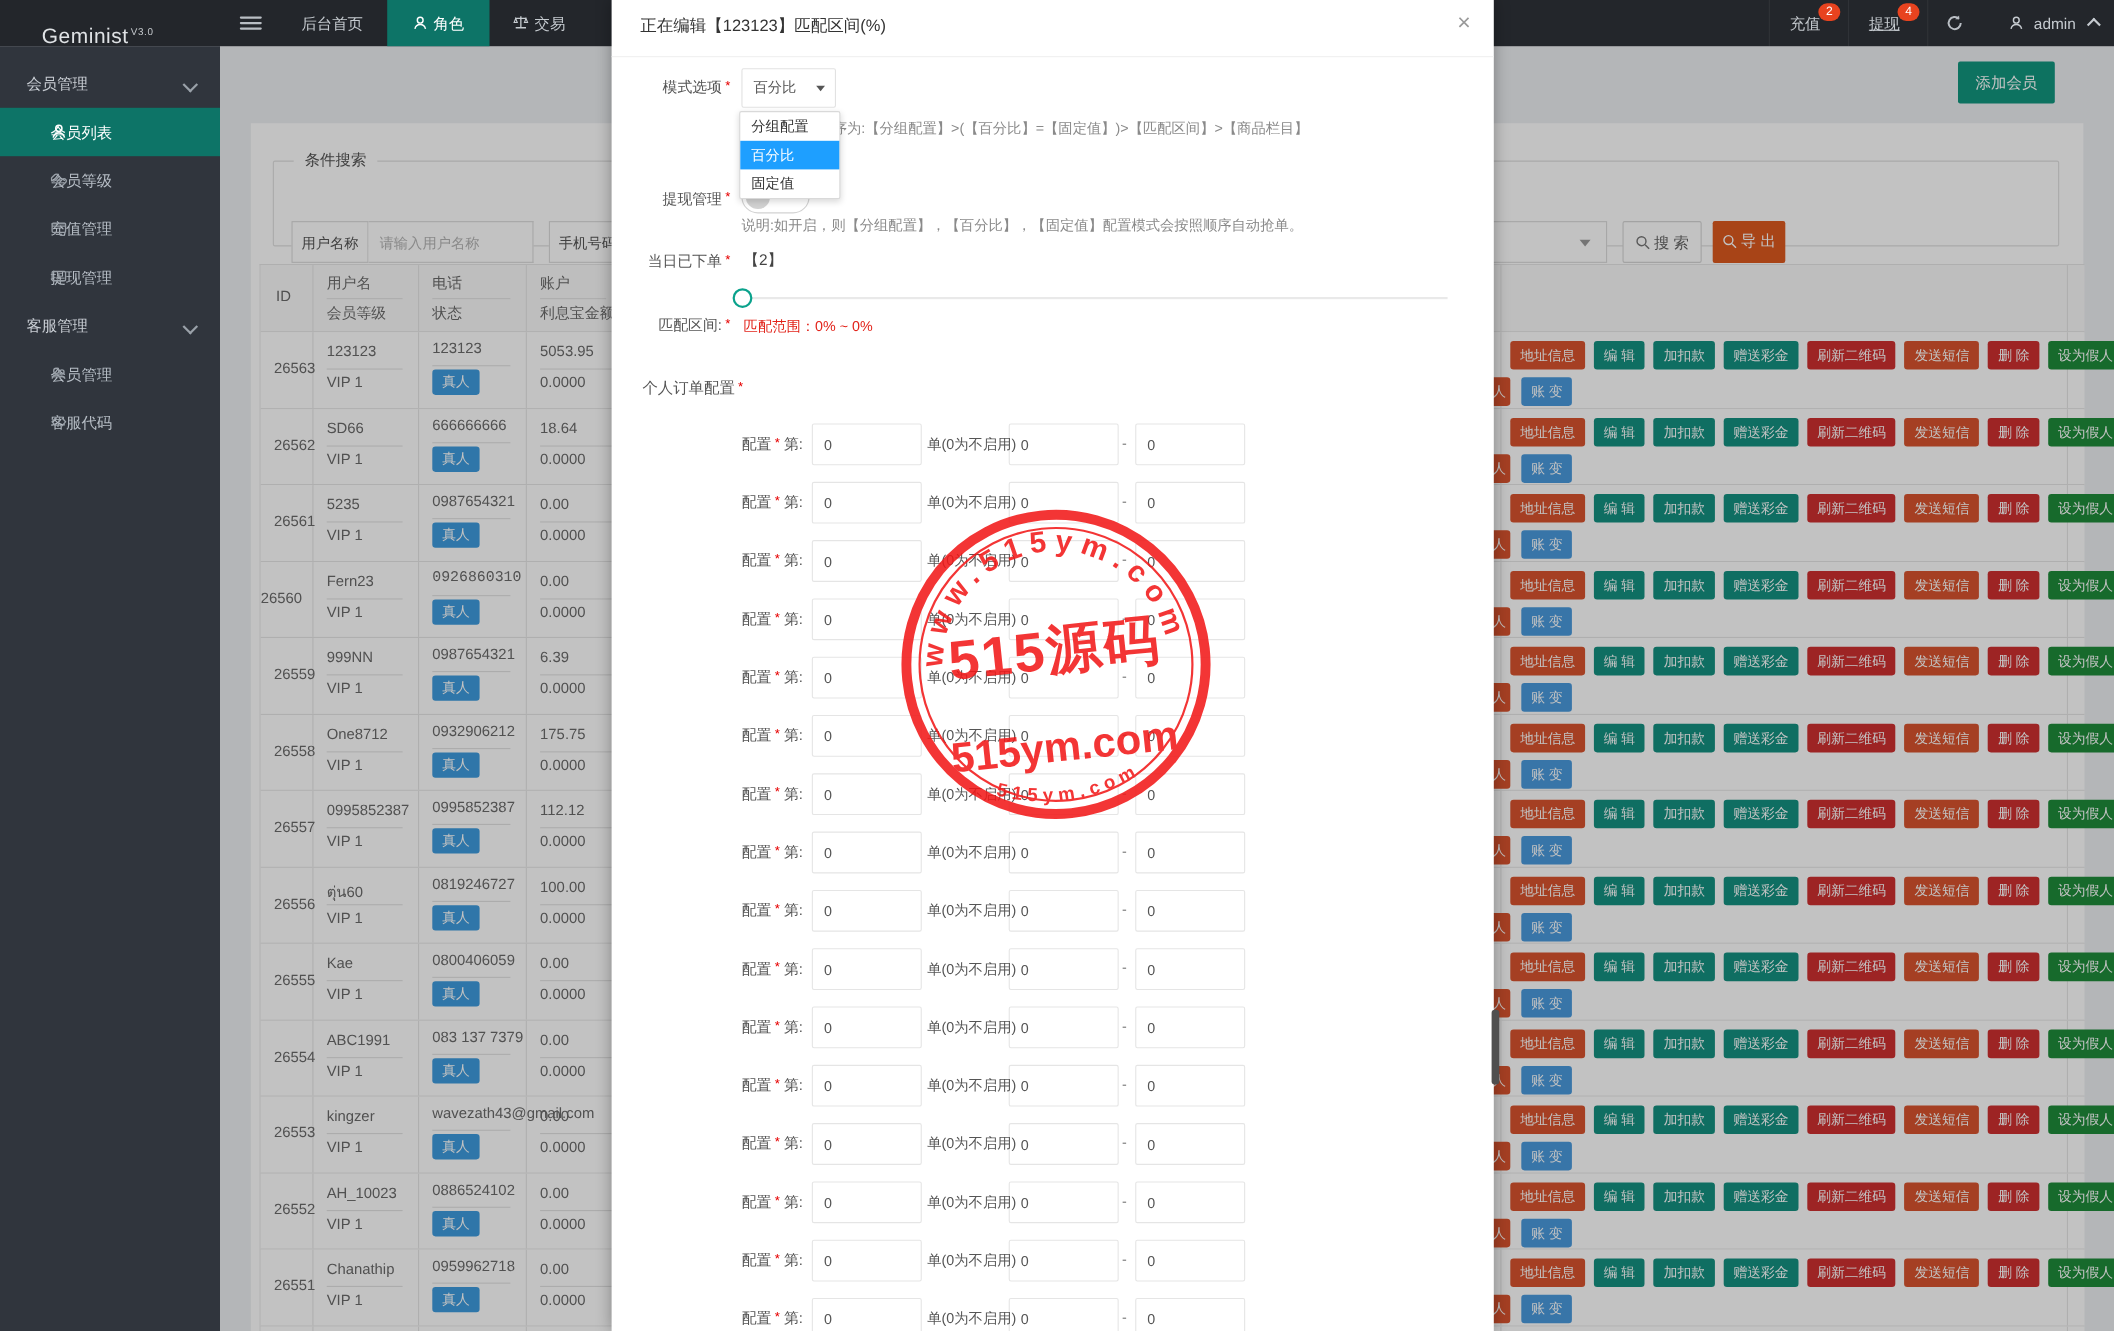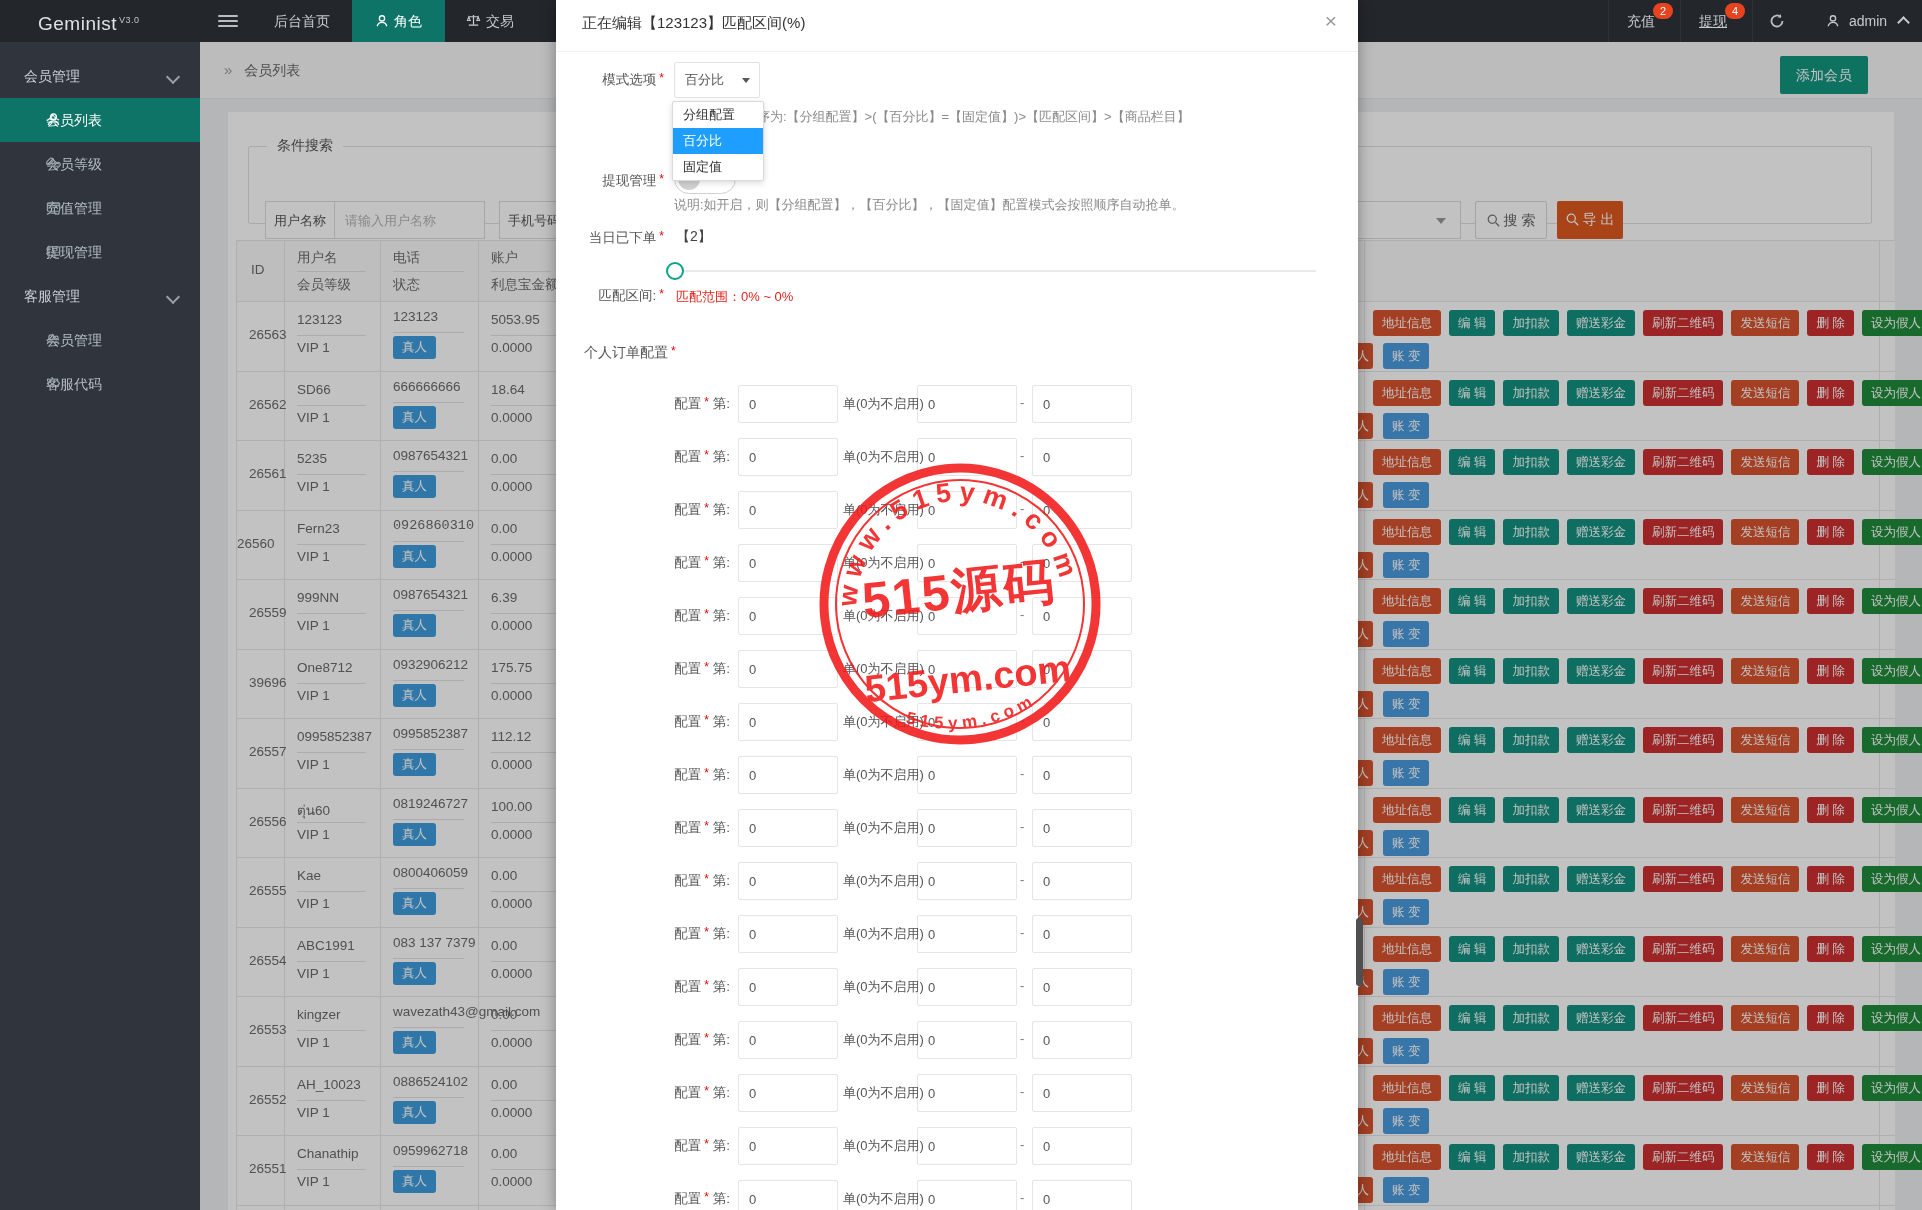--- a/index.html
+++ b/index.html
@@ -1,20 +1,20 @@
 <!DOCTYPE html>
 <html><head>
 <meta charset="utf-8">
 <style>
   html,body{margin:0;padding:0;background:#888;}
   body{font-family:"Liberation Sans","DejaVu Sans",sans-serif;overflow:hidden;}
   #app{position:relative;width:1922px;height:1210px;overflow:hidden;background:#edeff2;}
   
   #topbar{position:absolute;left:0;top:0;width:1922px;height:42px;background:#23262b;z-index:60;}
-  #logo{position:absolute;left:38px;top:0;height:26px;line-height:40px;color:#dfe2e5;font-size:19px;letter-spacing:.5px;}
+  #logo{position:absolute;left:38px;top:0;height:26px;line-height:58px;color:#dfe2e5;font-size:19px;letter-spacing:.5px;}
   #logo sup{font-size:9px;margin-left:2px;color:#c3c7cb;}
   #hamburger{position:absolute;left:218px;top:12px;width:20px;height:18px;cursor:pointer;}
   #hamburger span{display:block;height:2px;background:#b9bec4;margin:3px 0;border-radius:1px;}
   .nav-tab{position:absolute;top:0;height:42px;line-height:42px;color:#c6cbd0;font-size:14px;text-align:center;cursor:pointer;}
   .nav-tab.active{background:#0d7467;color:#fff;}
   .nav-tab svg{vertical-align:-2px;margin-right:5px;}
   .tb-item{position:absolute;top:0;height:42px;line-height:42px;color:#c6cbd0;font-size:14px;text-align:center;cursor:pointer;}
   .tb-badge{position:absolute;top:3px;min-width:16px;height:16px;line-height:16px;border-radius:8px;background:#e8431f;color:#fff;font-size:11px;text-align:center;padding:0 2px;}
   
   #sidebar{position:absolute;left:0;top:42px;width:200px;height:1168px;background:#30353d;z-index:60;padding-top:12px;box-sizing:border-box;}
@@ -78,26 +78,20 @@
   .cfg-unit{position:absolute;left:287px;top:10px;color:#555;font-size:13px;white-space:nowrap;}
   .cfg-dash{position:absolute;left:464px;top:10px;color:#777;}
   #scroll-thumb{position:absolute;left:1356px;top:918px;width:7px;height:68px;background:#4f4f4f;border-radius:3px;z-index:104;cursor:pointer;}
   #stamp{position:absolute;left:800px;top:444px;z-index:150;pointer-events:none;}
 </style>
 </head>
 <body>
 
 <div id="app">
 
-  <div id="crumbbar">
-    <div id="crumb">
-      <span class="chev">»</span>
-      <span>会员列表</span>
-    </div>
-  </div>
   <div id="add-member">添加会员</div>
 
   <div id="panel">
     <div id="fieldset">
       <div id="legend">条件搜索</div>
       <div class="inp-label" style="left:16px;width:70px;">用户名称</div>
       <input class="inp" style="left: 86px; width: 150px;" placeholder="请输入用户名称">
       <div class="inp-label" style="left:250px;width:70px;">手机号码</div>
       <div id="filter-select">
           <span class="tri"></span>
@@ -310,21 +304,21 @@
               <div class="act-btn" style="background: rgb(207, 48, 48);">删 除</div>
               <div class="act-btn" style="background: rgb(31, 140, 59);">设为假人</div>
             </div>
             <div class="act-btn" style="position: absolute; left: -46px; top: 41px; width: 54px; box-sizing: border-box; text-align: right; padding: 0px 4px 0px 0px; overflow: hidden; background: rgb(217, 84, 46);">人</div>
             <div class="act-btn" style="position: absolute; left: 18px; top: 41px; background: rgb(74, 154, 221);">账 变</div>
           </div>
           <div class="t-cell" style="width: 15px; border-right: none;"></div>
         </div>
         <div class="t-row" style="height: 68.5px;">
           <div class="t-cell" style="width: 48px;">
-            <span style="position:absolute;left:12px;top:25px;">39696</span>
+            <span style="position:absolute;left:12px;top:25px;">26558</span>
           </div>
           <div class="t-cell" style="width: 96px;">
             <span class="cl1">One8712</span>
             <span class="cdiv" style="width:69px;"></span>
             <span class="cl2">VIP 1</span>
           </div>
           <div class="t-cell" style="width: 98px;">
             <span class="cl1 ph">0932906212</span>
             <span class="cdiv" style="top:30px;width:71px;"></span>
             <span class="cl2" style="top:34px;"><span class="badge">真人</span></span>

